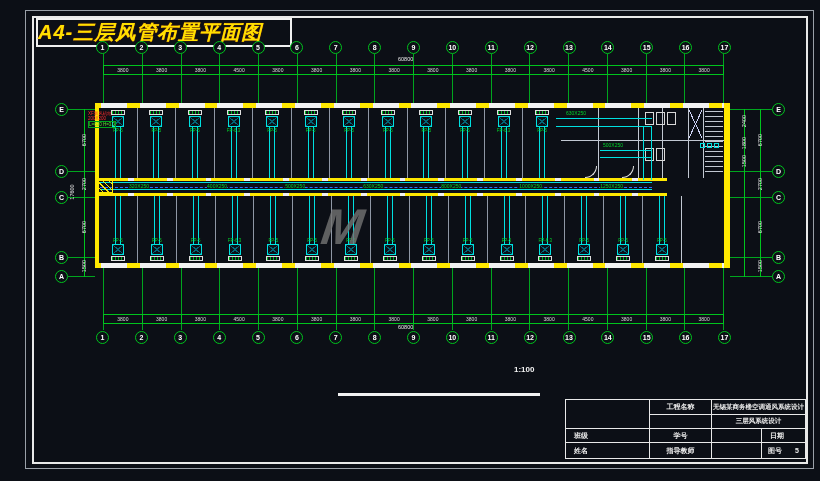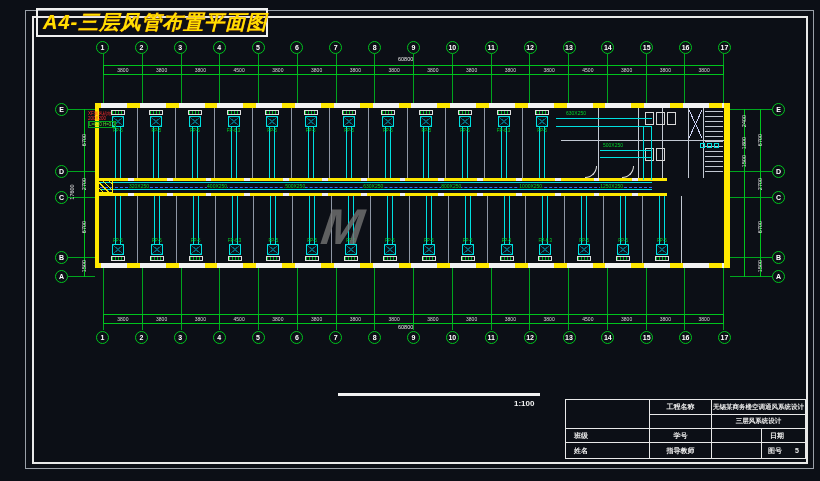--- a/index.html
+++ b/index.html
@@ -5,22 +5,22 @@
   html,body{margin:0;padding:0;background:#06080d;}
   .screen{position:relative;width:820px;height:481px;background:#0c0f16;overflow:hidden;
           font-family:"Liberation Sans",sans-serif;}
   .abs{position:absolute;}
 
   
   .frame-outer{left:25px;top:10px;width:787px;height:457px;border:1px solid #9aa0a8;}
   .frame-inner{left:32px;top:16px;width:772px;height:444px;border:2px solid #e9e9e9;}
 
   
-  .sheet-title-box{left:36px;top:8px;width:232px;height:29px;border:2px solid #f0f0f0;
-      display:flex;align-items:center;padding-left:5px;box-sizing:border-box;}
+  .sheet-title-box{left:36px;top:18px;width:256px;height:29px;border:2px solid #f0f0f0;
+      display:flex;align-items:center;box-sizing:border-box;}
   .sheet-title-text{color:#ffe000;font-size:20px;font-weight:bold;font-style:italic;
       letter-spacing:1px;text-shadow:0 0 1px #c84000;white-space:nowrap;}
 
   
   .bubble{width:13px;height:13px;border:1.5px solid #00c41d;border-radius:50%;
       color:#fff;font-size:7px;font-weight:bold;display:flex;align-items:center;
       justify-content:center;background:#0c0f16;box-sizing:border-box;}
   .bubbles-top{left:96px;top:41px;width:635px;display:flex;justify-content:space-between;}
   .bubbles-bottom{left:96px;top:331px;width:635px;display:flex;justify-content:space-between;}
 
@@ -707,21 +707,21 @@
   <div class="abs duct-lbl" style="left:566px;top:111px;">630X250</div>
   <div class="abs duct-lbl" style="left:603px;top:143px;">500X250</div>
   <div class="abs cyansq" style="left:700px;top:143px;"></div>
   <div class="abs cyansq" style="left:707px;top:143px;"></div>
   <div class="abs cyansq" style="left:714px;top:143px;"></div>
 
   <div class="abs wm" style="left:322px;top:198px;display:flex;align-items:flex-start;">
     <span class="wm-logo">M</span>
   </div>
 
-  <div class="abs caption-scale" style="left:514px;top:399px;">1:100</div>
+  <div class="abs caption-scale" style="left:514px;top:365px;">1:100</div>
   <div class="abs caption-rule" style="left:338px;top:393px;width:202px;height:3px;"></div>
 
   <div class="abs tblock">
     <div style="grid-row:1/3;grid-column:1;"></div>
     <div>工程名称</div>
     <div class="span2 no-r">
         <span class="tb-name">无锡某商务楼空调通风系统设计</span>
       </div>
     <div></div>
     <div class="span2 no-r">

